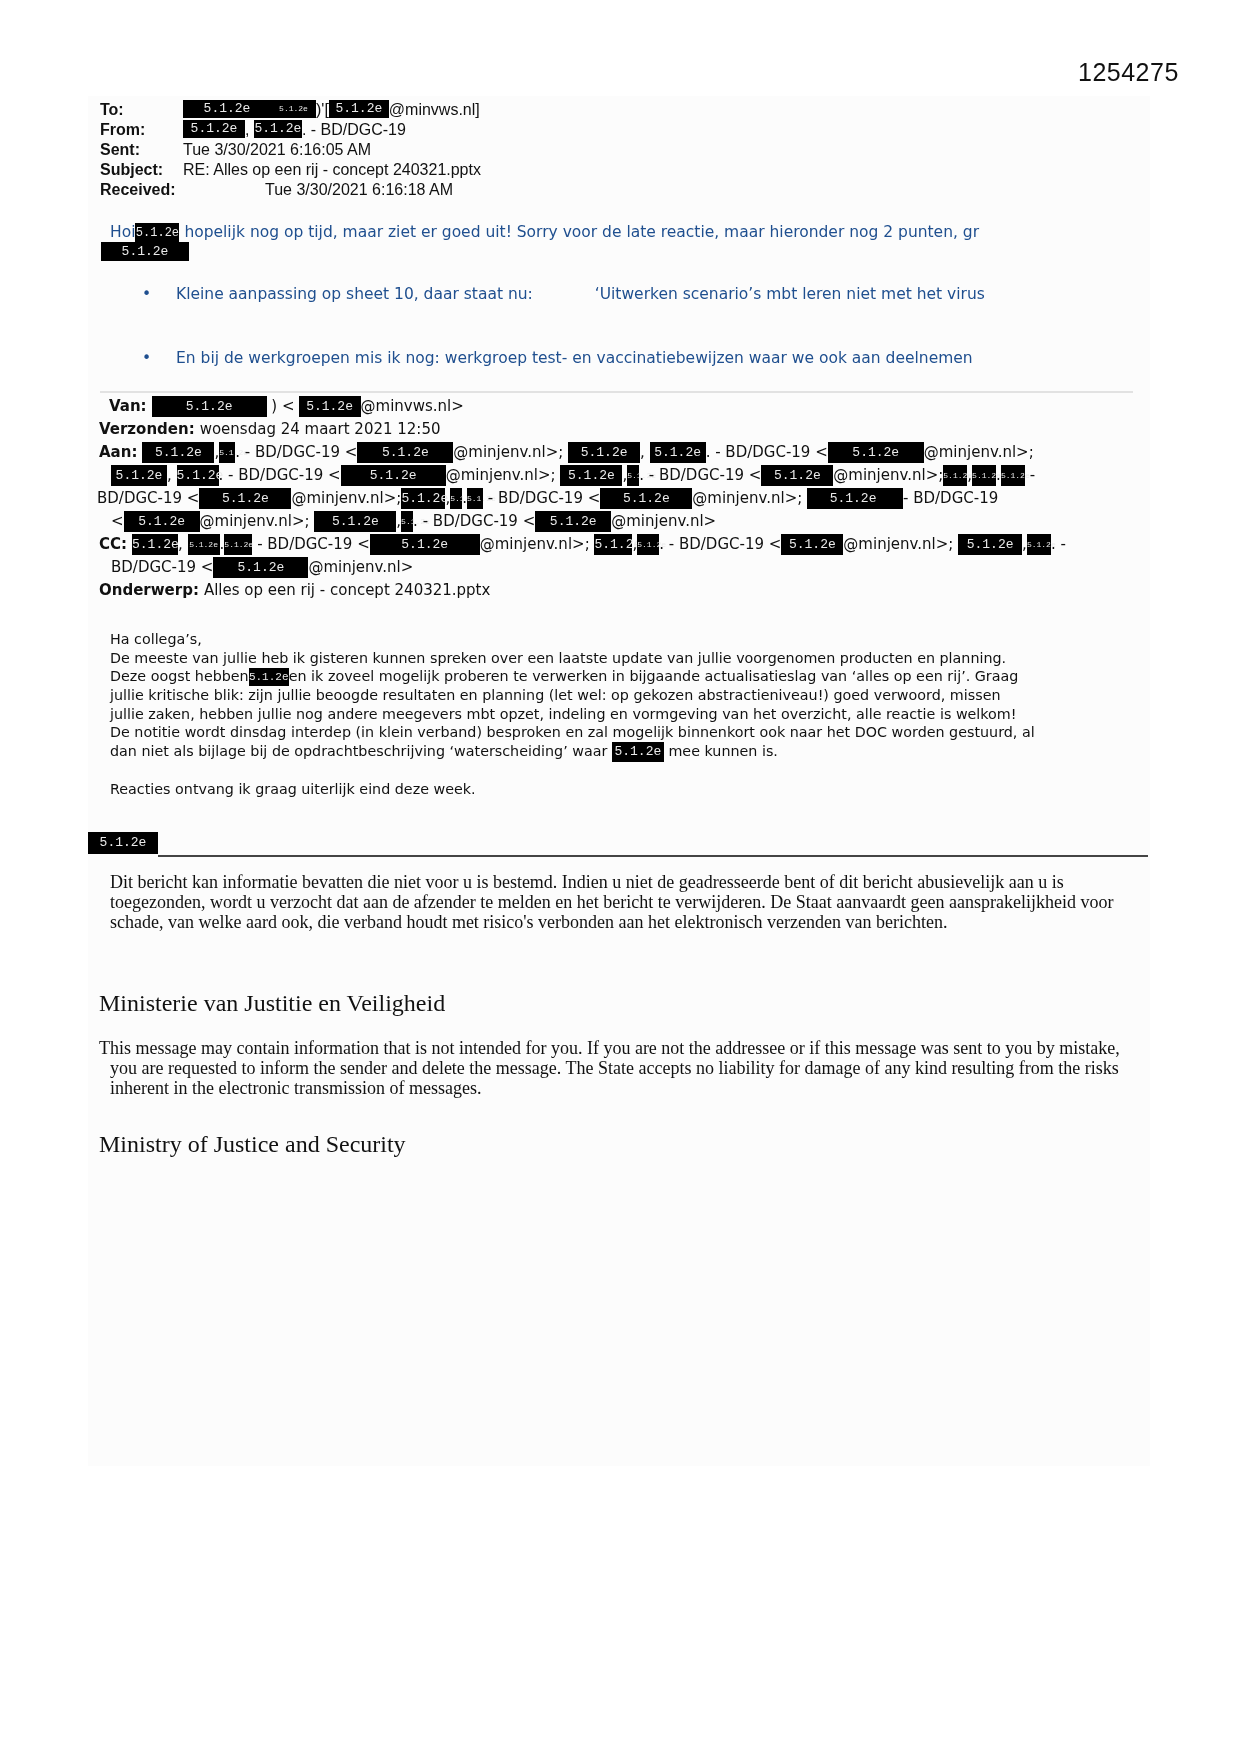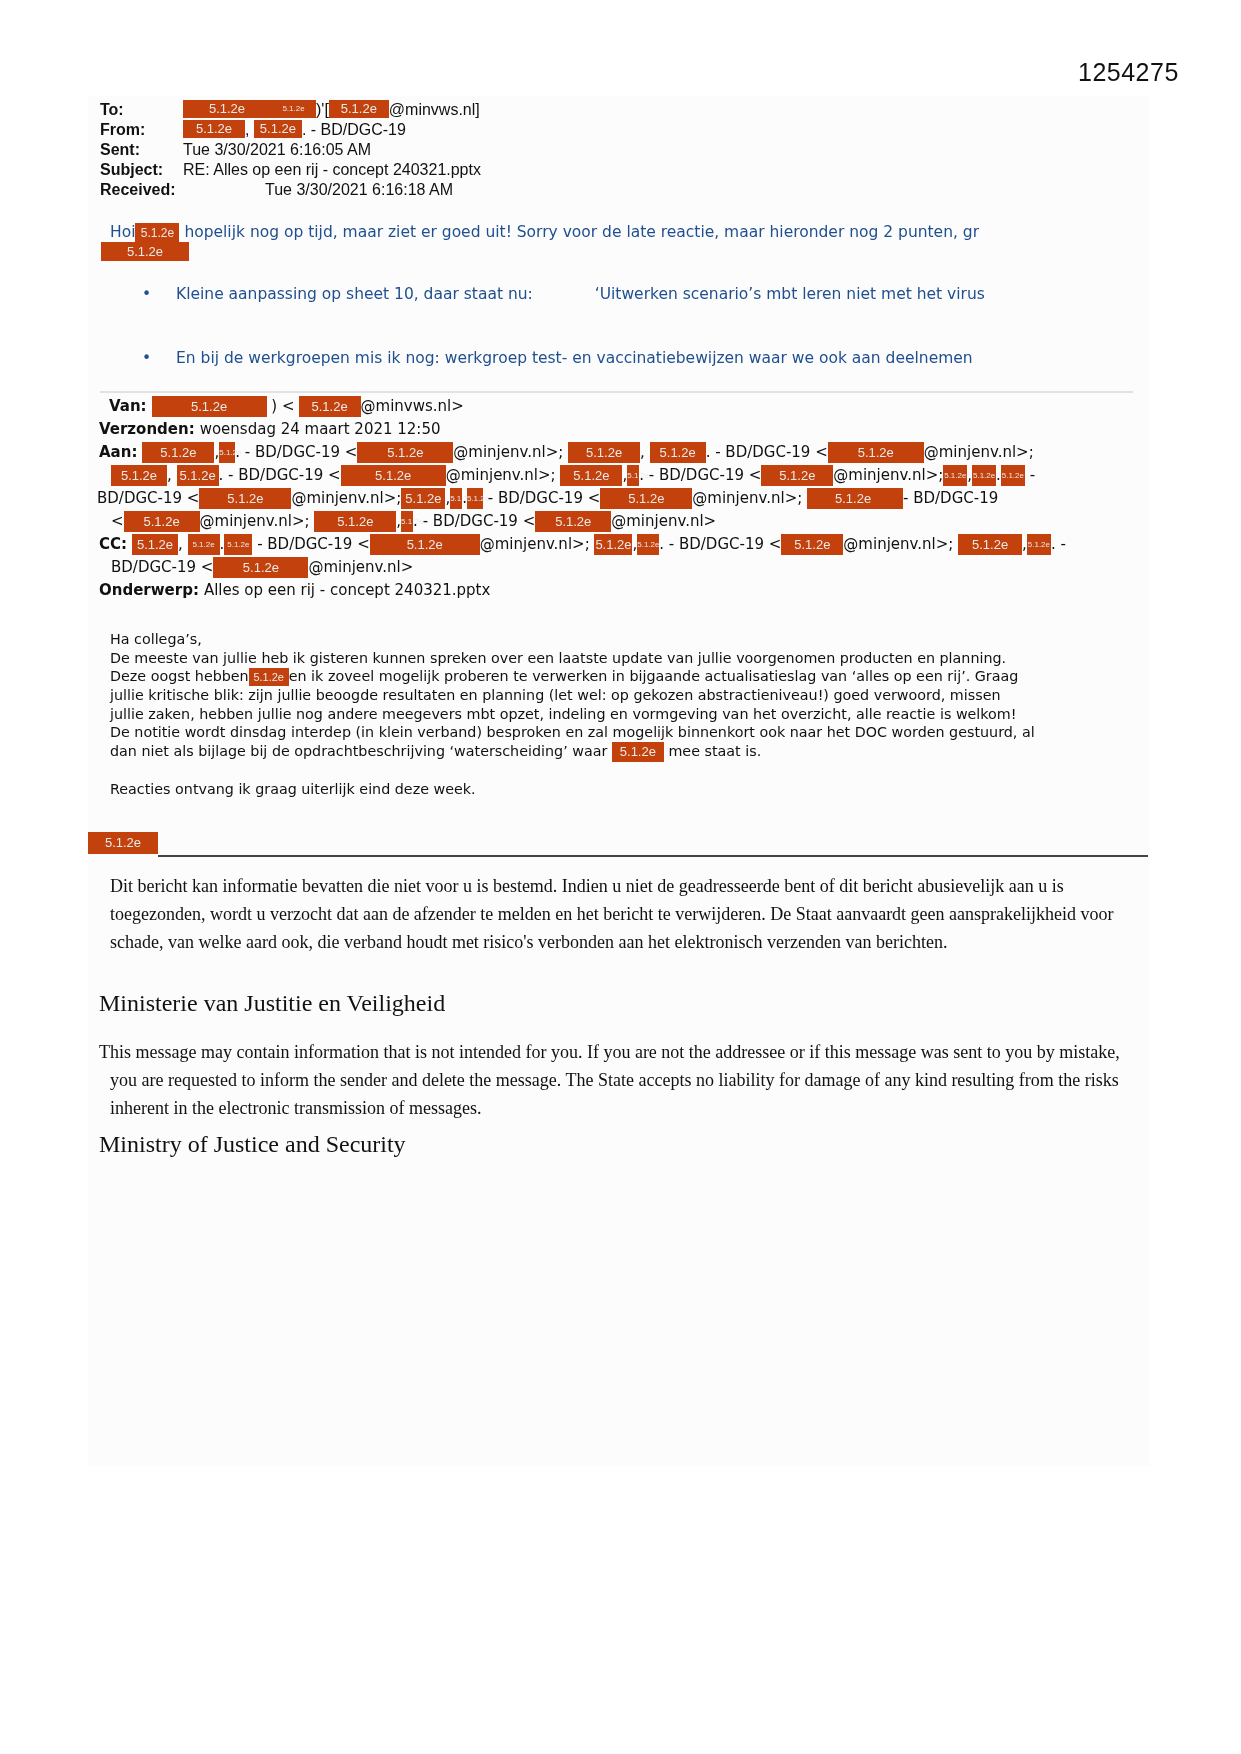--- a/index.html
+++ b/index.html
@@ -1,19 +1,19 @@
 <!DOCTYPE html>
 <html><head>
 <meta charset="utf-8">
 <style>
   html, body { margin:0; padding:0; }
   body { width:1241px; height:1754px; background:#ffffff; position:relative; overflow:hidden; color:#111; }
   .docid { position:absolute; left:1078px; top:58px; font-family:"Liberation Sans", sans-serif; font-size:25px; color:#111; letter-spacing:0.5px; }
   .page-bg { position:absolute; left:88px; top:96px; width:1062px; height:1370px; background:#fcfcfc; }
-  .r { display:inline-block; background:#c2410c; color:#eaeaea; font-family:Liberation Sans, sans-serif; text-align:center; vertical-align:middle; line-height:1; }
+  .r { display:inline-block; background:#000000; color:#eaeaea; font-family:Liberation Mono, monospace; text-align:center; vertical-align:middle; line-height:1; }
   
   .hdr { position:absolute; left:100px; top:100px; font-family:"Liberation Sans", sans-serif; font-size:16px; line-height:20px; }
   .hdr .row { display:flex; align-items:flex-start; height:20px; white-space:nowrap; }
   .hdr .lbl { font-weight:bold; width:83px; }
   .hdr .r { height:18px; line-height:18px; font-size:13px; }
   
   .reply { position:absolute; left:110px; top:221px; width:1020px; font-family:"DejaVu Sans", sans-serif; font-size:15.5px; color:#1f4f8f; line-height:22px; }
   .reply .r { height:20px; line-height:20px; font-size:12px; }
   .bul { position:absolute; font-family:"DejaVu Sans", sans-serif; font-size:15.5px; color:#1f4f8f; line-height:22px; }
   .bul .dot { position:absolute; left:-34px; top:0; }
@@ -23,21 +23,21 @@
   .fwd .ln { white-space:nowrap; height:23px; display:flex; align-items:center; }
   .fwd b { font-weight:bold; margin-right:5px; }
   .fwd .r { height:21px; line-height:21px; font-size:13px; }
   .fwd .sm { font-size:8px; }
   
   .body { position:absolute; left:110px; top:630px; width:1030px; font-family:"DejaVu Sans", sans-serif; font-size:14.3px; line-height:18.5px; color:#111; }
   .body p { margin:0; }
   .body .r { height:18px; line-height:18px; font-size:11px; }
   .sig-r { position:absolute; left:88px; top:832px; width:70px; height:22px; line-height:22px; font-size:13px; }
   .hr2 { position:absolute; left:158px; top:855px; width:990px; height:2px; background:#444; }
-  .disc { position:absolute; left:110px; font-family:"Liberation Serif", serif; font-size:18px; line-height:28px; color:#111; width:1030px; }
+  .disc { position:absolute; left:110px; font-family:"Liberation Serif", serif; font-size:18px; line-height:20px; color:#111; width:1030px; }
   .ministry { position:absolute; left:99px; font-family:"Liberation Serif", serif; font-size:24px; color:#111; }
 </style>
 </head>
 <body>
 
 <div class="page-bg"></div>
 <div class="docid">1254275</div>
 
 <div class="hdr">
   <div class="row">
@@ -120,21 +120,21 @@
   </div>
 </div>
 
 <div class="body">
   <p>Ha collega’s,</p>
   <p>De meeste van jullie heb ik gisteren kunnen spreken over een laatste update van jullie voorgenomen producten en planning.</p>
   <p><span>Deze oogst hebben</span><span class="r" style="width:40px;">5.1.2e</span><span>en ik zoveel mogelijk proberen te verwerken in bijgaande actualisatieslag van ‘alles op een rij’. Graag</span></p>
   <p>jullie kritische blik: zijn jullie beoogde resultaten en planning (let wel: op gekozen abstractieniveau!) goed verwoord, missen</p>
   <p>jullie zaken, hebben jullie nog andere meegevers mbt opzet, indeling en vormgeving van het overzicht, alle reactie is welkom!</p>
   <p>De notitie wordt dinsdag interdep (in klein verband) besproken en zal mogelijk binnenkort ook naar het DOC worden gestuurd, al</p>
-  <p><span>dan niet als bijlage bij de opdrachtbeschrijving ‘waterscheiding’ waar</span>&nbsp;<span class="r" style="width:52px;height:20px;line-height:20px;font-size:13px;">5.1.2e</span>&nbsp;<span>mee staat is.</span></p>
+  <p><span>dan niet als bijlage bij de opdrachtbeschrijving ‘waterscheiding’ waar</span>&nbsp;<span class="r" style="width:52px;height:20px;line-height:20px;font-size:13px;">5.1.2e</span>&nbsp;<span>mee kunnen is.</span></p>
   <p style="margin-top:18px;">Reacties ontvang ik graag uiterlijk eind deze week.</p>
 </div>
 <span class="r sig-r">5.1.2e</span>
 <div class="hr2"></div>
 
 <div class="disc" style="top:872px;">Dit bericht kan informatie bevatten die niet voor u is bestemd. Indien u niet de geadresseerde bent of dit bericht abusievelijk aan u is toegezonden, wordt u verzocht dat aan de afzender te melden en het bericht te verwijderen. De Staat aanvaardt geen aansprakelijkheid voor schade, van welke aard ook, die verband houdt met risico's verbonden aan het elektronisch verzenden van berichten.</div>
 <div class="ministry" style="top:990px;">Ministerie van Justitie en Veiligheid</div>
 <div class="disc" style="top:1038px;left:99px;text-indent:0;padding-left:11px;"><span style="margin-left:-11px;">This message may contain information that is not intended for you. If you are not the addressee or if this message was sent to you by mistake, you are requested to inform the sender and delete the message. The State accepts no liability for damage of any kind resulting from the risks inherent in the electronic transmission of messages.</span></div>
 <div class="ministry" style="top:1131px;">Ministry of Justice and Security</div>
 

